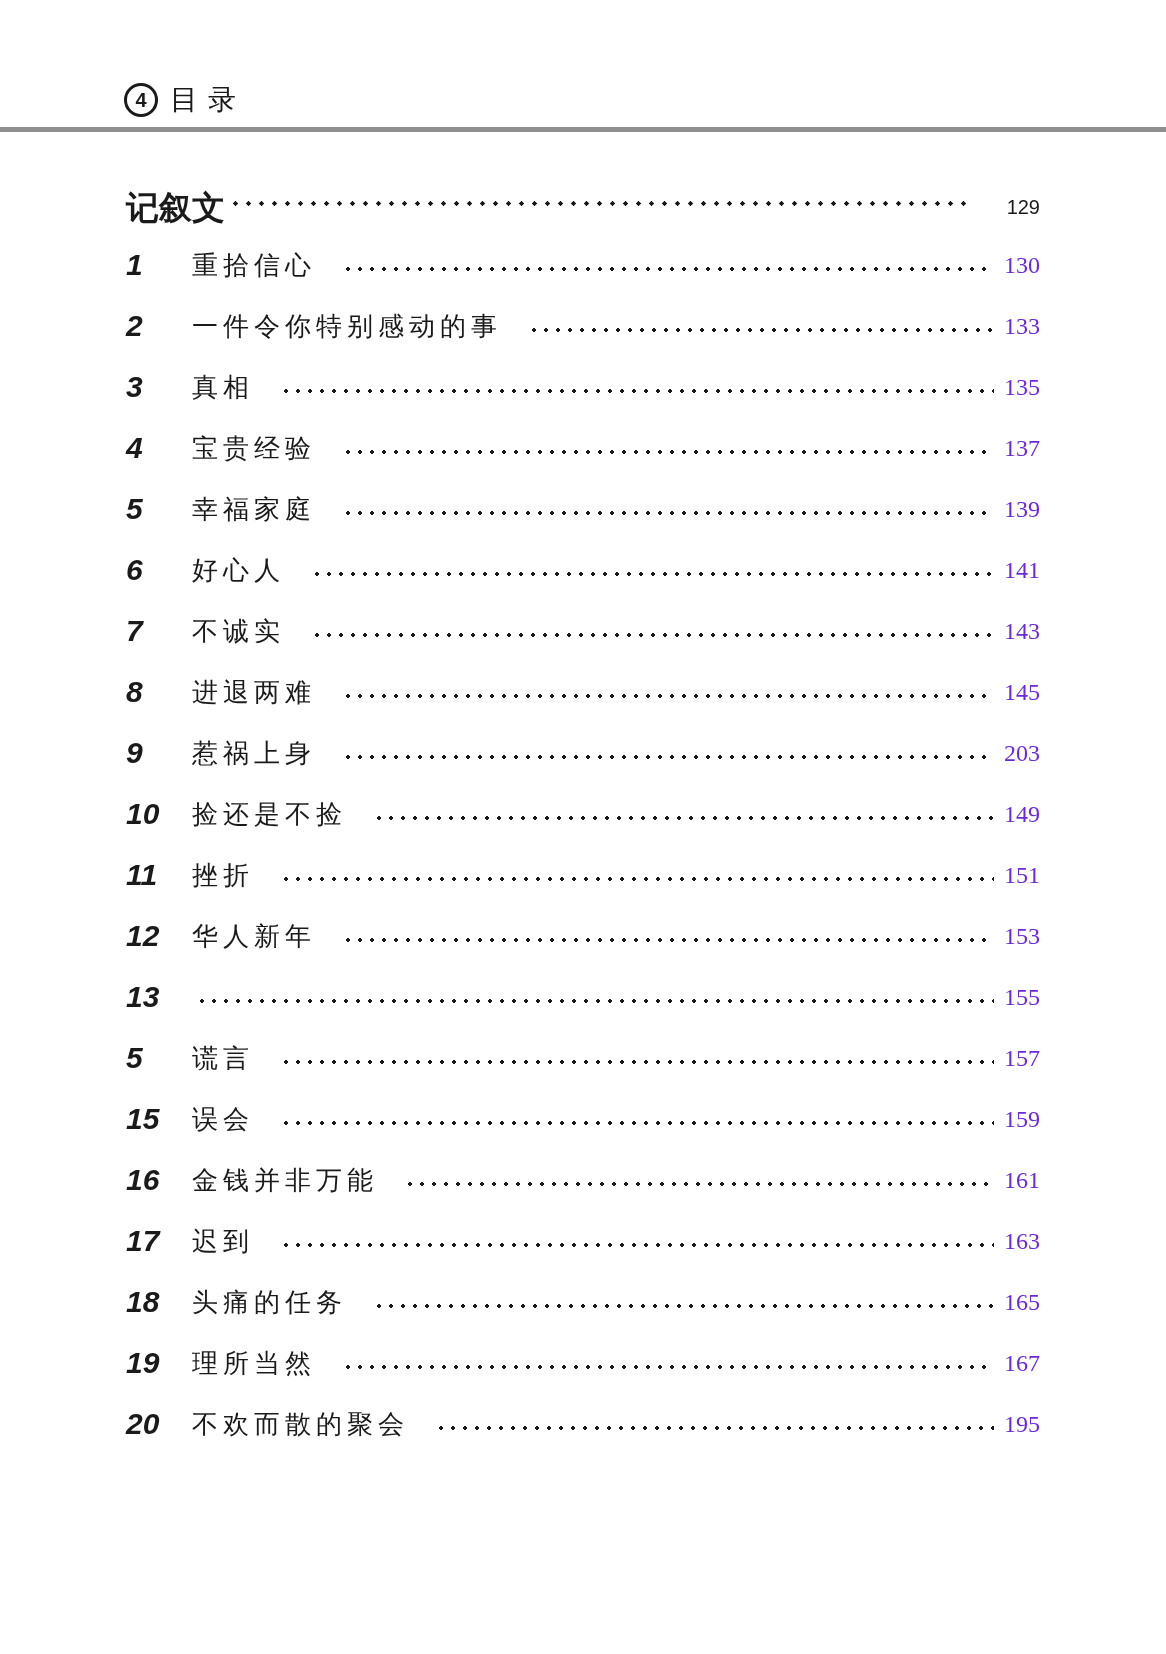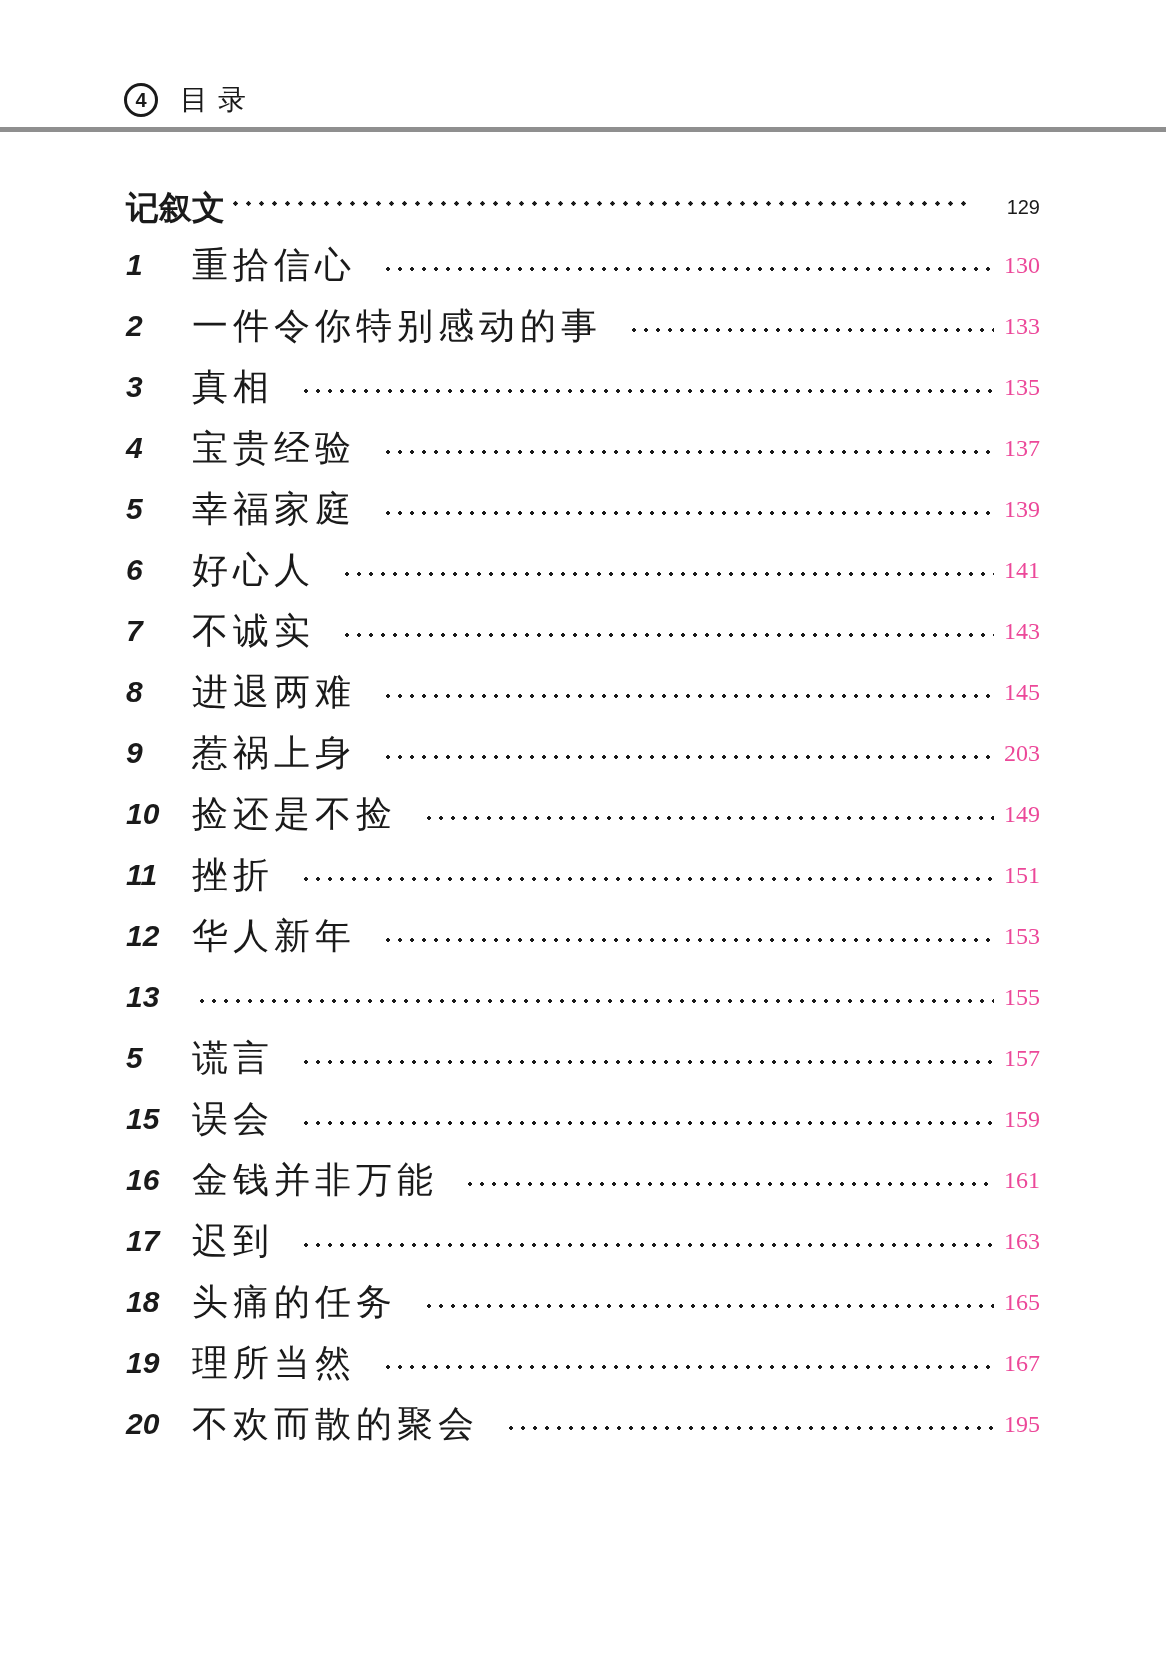--- a/index.html
+++ b/index.html
@@ -31,21 +31,21 @@
     display: flex;
     align-items: center;
     justify-content: center;
     font-family: "Liberation Sans", sans-serif;
     font-weight: bold;
     font-size: 20px;
     line-height: 1;
     box-sizing: content-box;
   }
   .header-title {
-    margin-left: 22px;
+    margin-left: 12px;
     font-size: 28px;
     letter-spacing: 10px;
     font-family: Liberation Mono, monospace;
   }
   .header-rule {
     position: absolute;
     left: 0;
     top: 127px;
     width: 1166px;
     height: 5px;
@@ -96,36 +96,36 @@
   .entry-num {
     width: 66px;
     font-family: "Liberation Sans", sans-serif;
     font-weight: bold;
     font-style: italic;
     font-size: 30px;
     line-height: 1;
   }
   .entry-title {
     font-family: "DejaVu Serif", serif;
-    font-size: 36px;
+    font-size: 26px;
     letter-spacing: 5px;
     white-space: nowrap;
     line-height: 1;
     margin-right: 22px;
   }
   .entry .leader {
     margin-top: 8px;
     margin-bottom: 0;
     align-self: center;
   }
   .entry-page {
     font-family: "Liberation Serif", serif;
     font-size: 24px;
     line-height: 1;
-    color: #ec4899;
+    color: #6d28d9;
     min-width: 40px;
     text-align: right;
   }
 </style>
 </head>
 <body>
 
 <div class="header">
   <div class="page-circle">
     <span>4</span>

